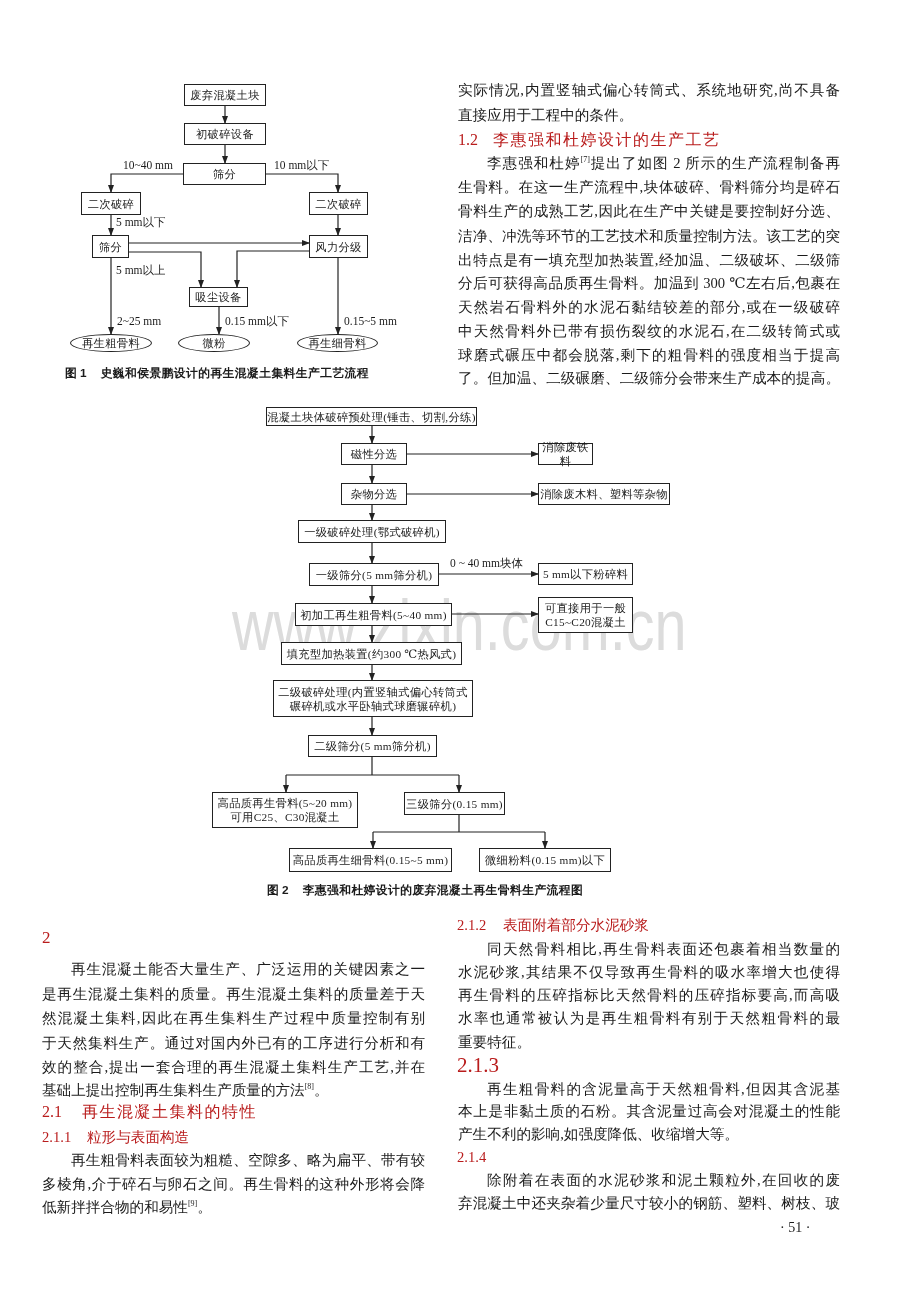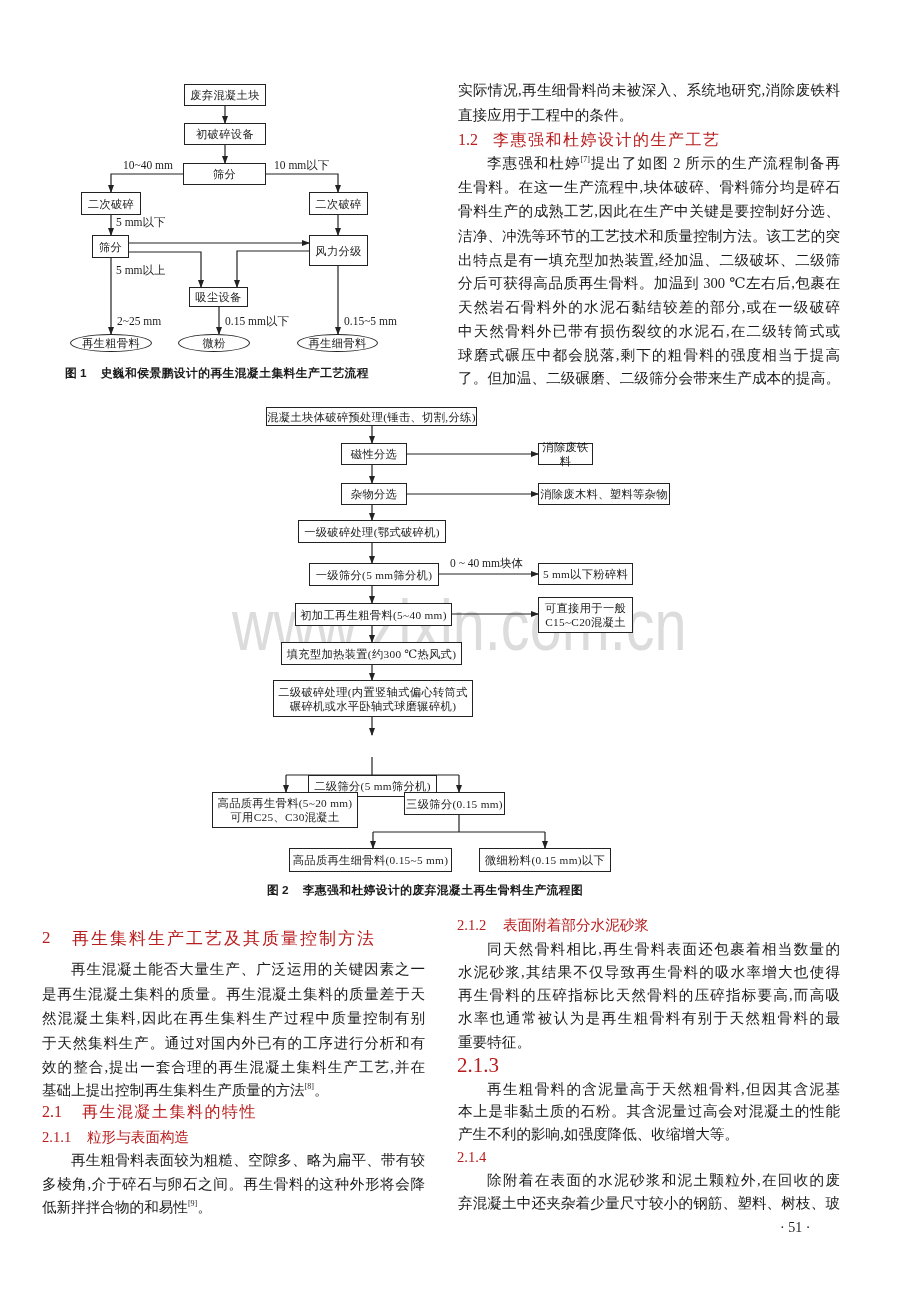--- a/index.html
+++ b/index.html
@@ -73,41 +73,41 @@
     </g>
   </svg>
 
   <div>
     <div class="box" style="left:184px;top:84px;width:82px;height:22px;">废弃混凝土块</div>
     <div class="box" style="left:184px;top:123px;width:82px;height:22px;">初破碎设备</div>
     <div class="box" style="left:183px;top:163px;width:83px;height:22px;">筛分</div>
     <div class="box" style="left:81px;top:192px;width:60px;height:23px;">二次破碎</div>
     <div class="box" style="left:309px;top:192px;width:59px;height:23px;">二次破碎</div>
     <div class="box" style="left:92px;top:235px;width:37px;height:23px;">筛分</div>
-    <div class="box" style="left:309px;top:235px;width:59px;height:31px;">风力分级</div>
+    <div class="box" style="left:309px;top:235px;width:59px;height:23px;">风力分级</div>
     <div class="box" style="left:189px;top:287px;width:59px;height:20px;">吸尘设备</div>
     <div class="box ell" style="left:70px;top:334px;width:82px;height:18px;">再生粗骨料</div>
     <div class="box ell" style="left:178px;top:334px;width:72px;height:18px;">微粉</div>
     <div class="box ell" style="left:297px;top:334px;width:81px;height:18px;">再生细骨料</div>
 
     <div class="lbl" style="left:123px;top:158px;">10~40 mm</div>
     <div class="lbl" style="left:274px;top:158px;">10 mm以下</div>
     <div class="lbl" style="left:116px;top:215px;">5 mm以下</div>
     <div class="lbl" style="left:116px;top:263px;">5 mm以上</div>
     <div class="lbl" style="left:117px;top:314px;">2~25 mm</div>
     <div class="lbl" style="left:225px;top:314px;">0.15 mm以下</div>
     <div class="lbl" style="left:344px;top:314px;">0.15~5 mm</div>
 
     <div class="cap" style="left:65px;top:365px;">
       <span>图 1</span><span class="ttl">史巍和侯景鹏设计的再生混凝土集料生产工艺流程</span>
     </div>
   </div>
 
   <div>
-    <div class="ln rc j" style="top:79px;">实际情况,再生细骨料尚未被深入、系统地研究,消除废铁料</div>
+    <div class="ln rc j" style="top:79px;">实际情况,内置竖轴式偏心转筒式、系统地研究,尚不具备</div>
     <div class="ln rc" style="top:104px;">直接应用于工程中的条件。</div>
     <div class="hd" style="left:458px;top:128px;width:382px;font-size:16px;">
       <span class="num">1.2</span>
       <span class="ttl" style="left:35px;letter-spacing:1.5px;">李惠强和杜婷设计的生产工艺</span>
     </div>
     <div class="ln rc j ind" style="top:152px;"><span>李惠强和杜婷</span><sup class="ref">[7]</sup><span>提出了如图 2 所示的生产流程制备再</span></div>
     <div class="ln rc j" style="top:176px;">生骨料。在这一生产流程中,块体破碎、骨料筛分均是碎石</div>
     <div class="ln rc j" style="top:200px;">骨料生产的成熟工艺,因此在生产中关键是要控制好分选、</div>
     <div class="ln rc j" style="top:225px;">洁净、冲洗等环节的工艺技术和质量控制方法。该工艺的突</div>
     <div class="ln rc j" style="top:249px;">出特点是有一填充型加热装置,经加温、二级破坏、二级筛</div>
@@ -126,38 +126,37 @@
     <div class="box" style="left:538px;top:483px;width:132px;height:22px;">消除废木料、塑料等杂物</div>
     <div class="box" style="left:298px;top:520px;width:148px;height:23px;">一级破碎处理(鄂式破碎机)</div>
     <div class="box" style="left:309px;top:563px;width:130px;height:23px;">一级筛分(5 mm筛分机)</div>
     <div class="box" style="left:538px;top:563px;width:95px;height:22px;">5 mm以下粉碎料</div>
     <div class="box" style="left:295px;top:603px;width:157px;height:23px;">初加工再生粗骨料(5~40 mm)</div>
     <div class="box" style="left:538px;top:597px;width:95px;height:36px;">可直接用于一般
 C15~C20混凝土</div>
     <div class="box" style="left:281px;top:642px;width:181px;height:23px;">填充型加热装置(约300 ℃热风式)</div>
     <div class="box" style="left:273px;top:680px;width:200px;height:37px;">二级破碎处理(内置竖轴式偏心转筒式
 碾碎机或水平卧轴式球磨辗碎机)</div>
-    <div class="box" style="left:308px;top:735px;width:129px;height:22px;margin-top:40px;">二级筛分(5 mm筛分机)</div>
+    <div class="box" style="left:308px;top:735px;width:129px;height:22px;">二级筛分(5 mm筛分机)</div>
     <div class="box" style="left:212px;top:792px;width:146px;height:36px;">高品质再生骨料(5~20 mm)
 可用C25、C30混凝土</div>
     <div class="box" style="left:404px;top:792px;width:101px;height:23px;">三级筛分(0.15 mm)</div>
     <div class="box" style="left:289px;top:848px;width:163px;height:24px;">高品质再生细骨料(0.15~5 mm)</div>
     <div class="box" style="left:479px;top:848px;width:132px;height:24px;">微细粉料(0.15 mm)以下</div>
 
     <div class="lbl" style="left:450px;top:556px;">0 ~ 40 mm块体</div>
 
     <div class="cap" style="left:267px;top:882px;">
       <span>图 2</span><span class="ttl">李惠强和杜婷设计的废弃混凝土再生骨料生产流程图</span>
     </div>
   </div>
 
   <div>
     <div class="hd" style="left:42px;top:926px;width:383px;font-size:17px;">
       <span class="num">2</span>
-      <span class="ttl" style="left:30px;letter-spacing:2px;">再生集料生产工艺及其质量控制方法</span>
     </div>
     <div class="ln lc j ind" style="top:958px;">再生混凝土能否大量生产、广泛运用的关键因素之一</div>
     <div class="ln lc j" style="top:983px;">是再生混凝土集料的质量。再生混凝土集料的质量差于天</div>
     <div class="ln lc j" style="top:1007px;">然混凝土集料,因此在再生集料生产过程中质量控制有别</div>
     <div class="ln lc j" style="top:1032px;">于天然集料生产。通过对国内外已有的工序进行分析和有</div>
     <div class="ln lc j" style="top:1056px;">效的整合,提出一套合理的再生混凝土集料生产工艺,并在</div>
     <div class="ln lc" style="top:1079px;"><span>基础上提出控制再生集料生产质量的方法</span><sup class="ref">[8]</sup><span>。</span></div>
 
     <div class="hd" style="left:42px;top:1100px;width:383px;font-size:16px;">
       <span class="num">2.1</span>

